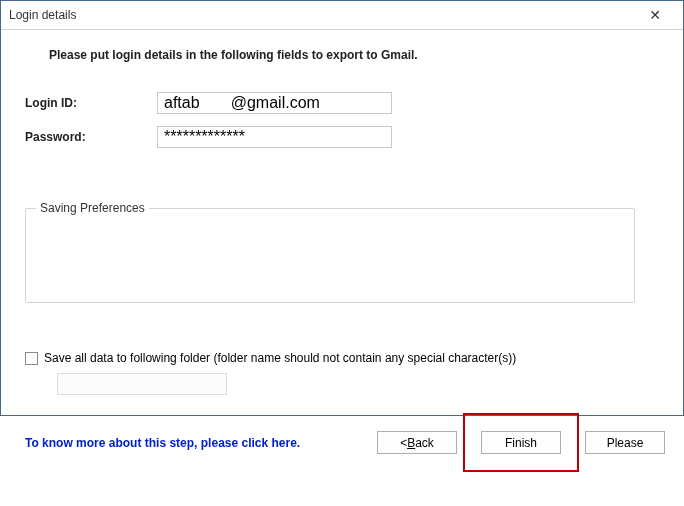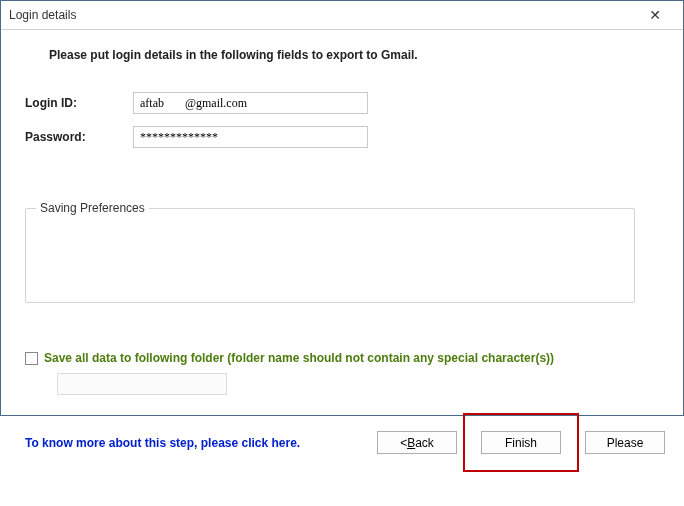--- a/index.html
+++ b/index.html
@@ -50,33 +50,34 @@
     .instruction {
       font-weight: bold;
       color: #222;
       margin-bottom: 30px;
       margin-left: 24px;
     }
     .form-row {
       display: flex;
       align-items: center;
       margin-bottom: 12px;
+      gap: 24px;
     }
     .form-label {
       width: 108px;
       font-weight: bold;
       color: #222;
     }
     .text-input {
       width: 235px;
       height: 22px;
       border: 1px solid #c8c8c8;
       padding: 2px 6px;
-      font-family: Liberation Serif, serif;
-      font-size: 12px;
+      font-family: Liberation Sans, sans-serif;
+      font-size: 16px;
       background: #fff;
     }
     .fieldset {
       margin-top: 60px;
       border: 1px solid #d4d4d4;
       border-radius: 2px;
       height: 95px;
       padding: 12px 10px;
       position: relative;
       width: 610px;
@@ -97,22 +98,22 @@
     }
     .checkbox {
       width: 13px;
       height: 13px;
       border: 1px solid #888;
       background: #fff;
       margin-right: 6px;
       cursor: pointer;
     }
     .checkbox-label {
-      font-weight: bold;
-      color: #4d7c0f;
+      font-weight: normal;
+      color: #000000;
     }
     .folder-input {
       margin-top: 8px;
       margin-left: 32px;
       width: 170px;
       height: 22px;
       border: 1px solid #dcdcdc;
       background: #fbfbfb;
     }
     .footer {

